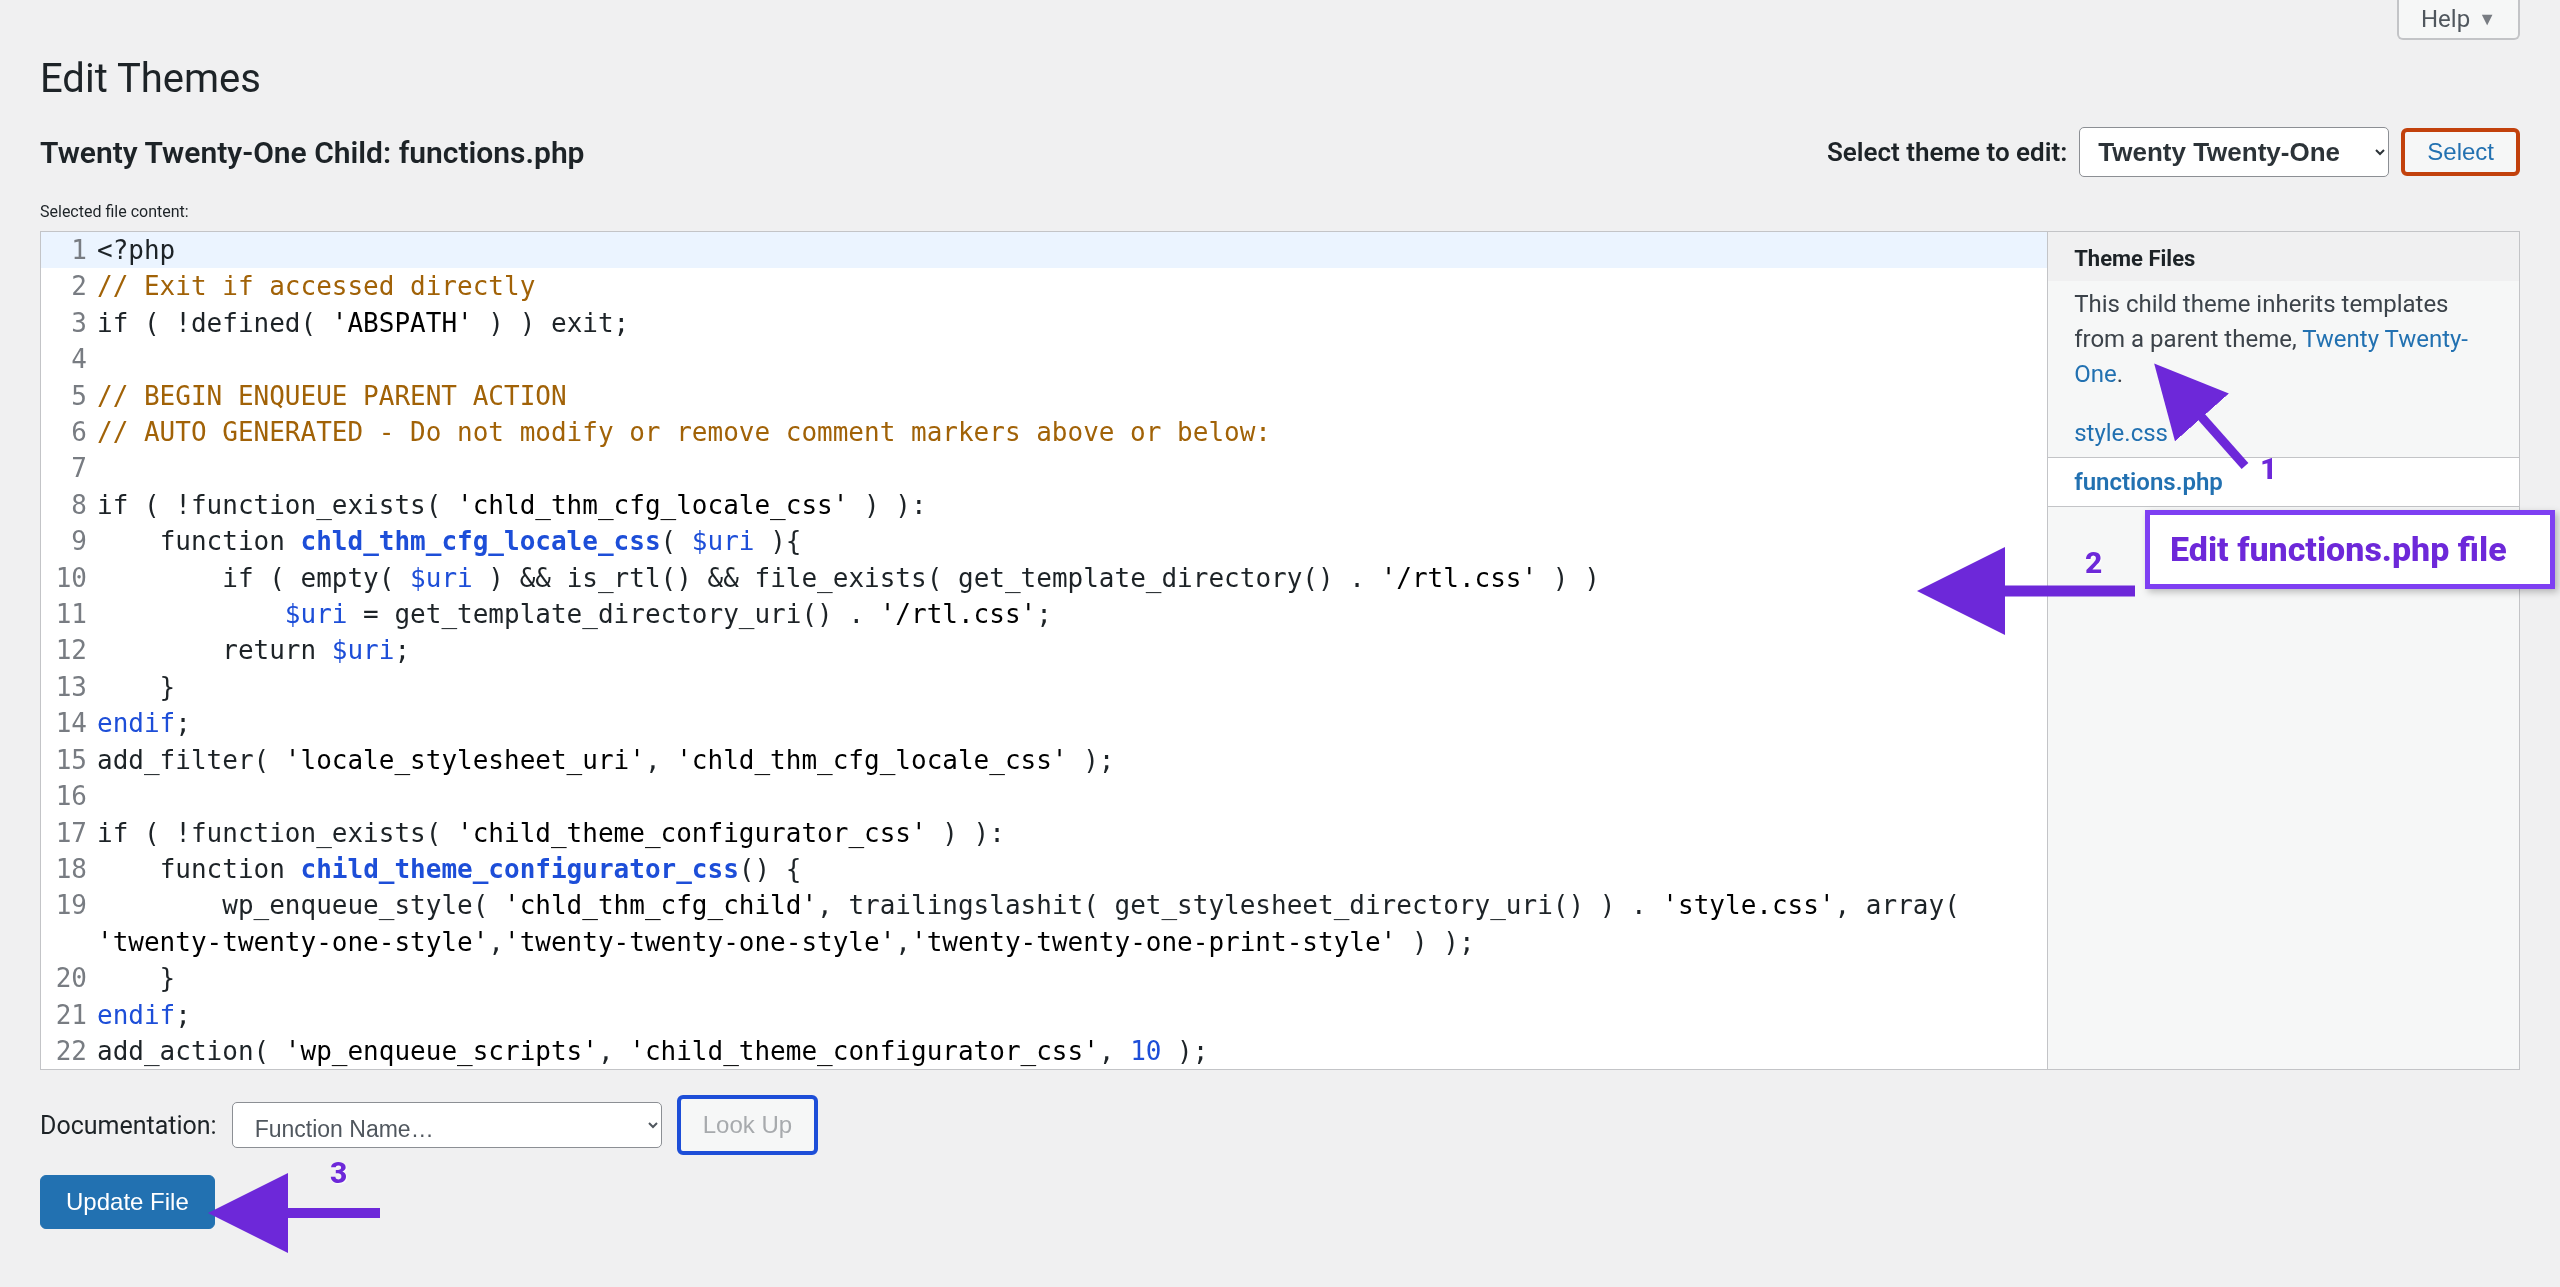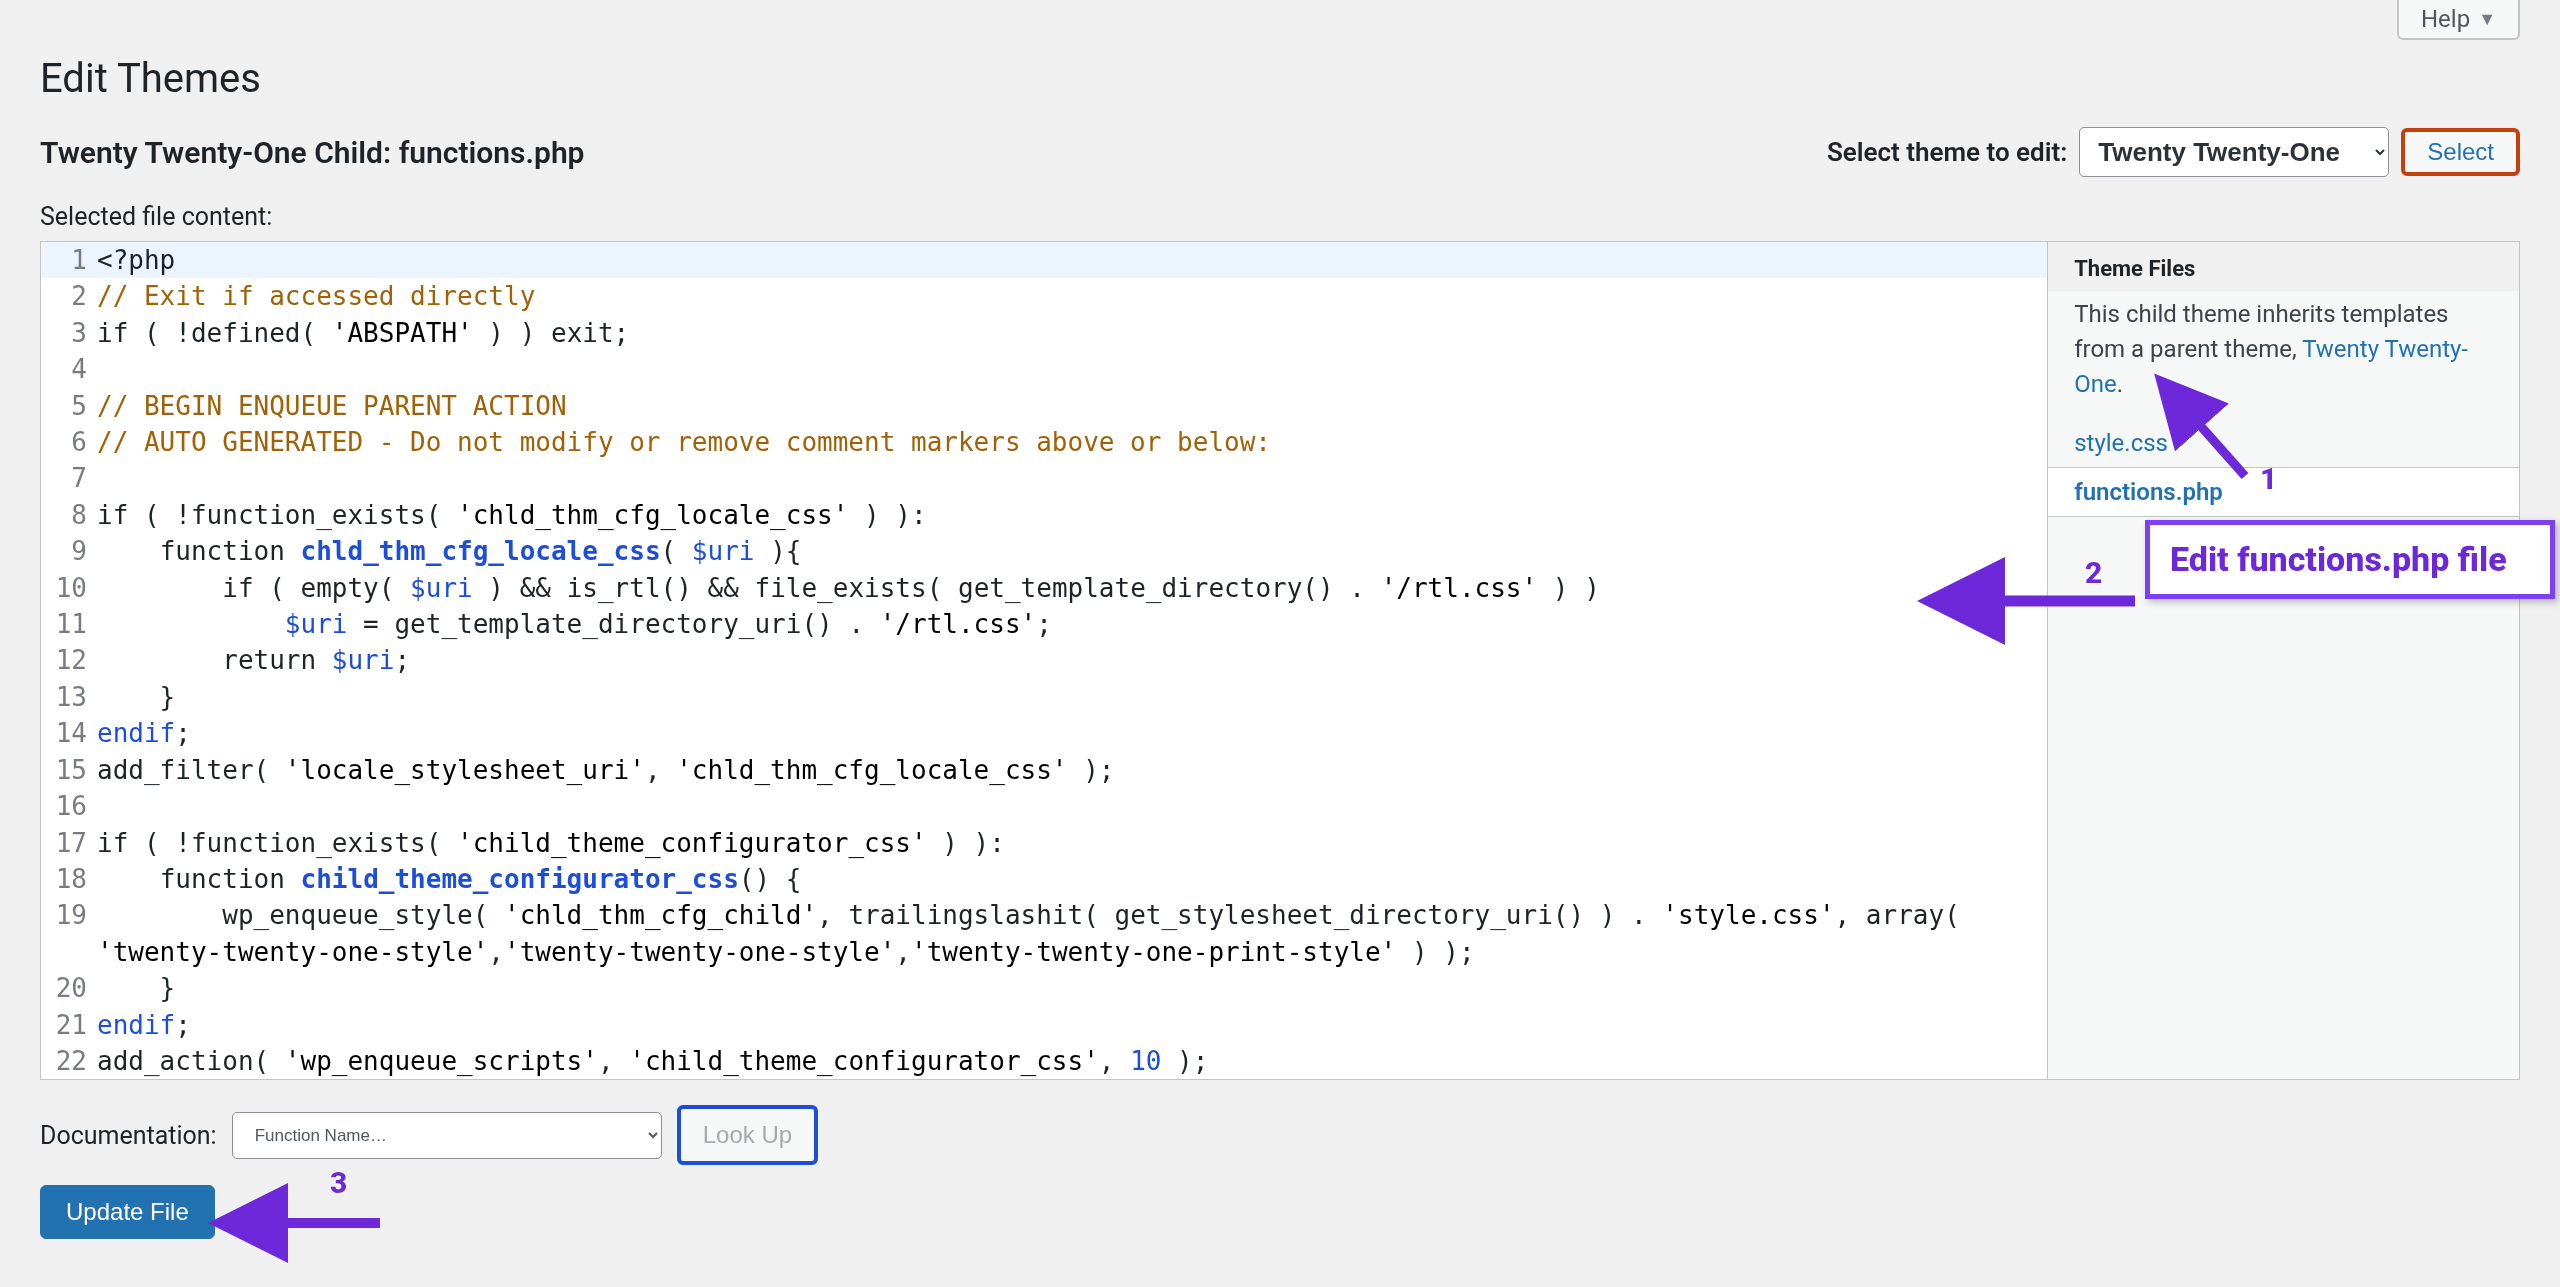--- a/index.html
+++ b/index.html
@@ -14,21 +14,21 @@
   .help-wrap { display: flex; justify-content: flex-end; margin-bottom: 15px; }
   .help-tab { background: #f6f7f7; border: 2px solid #c3c4c7; border-top: none; border-radius: 0 0 6px 6px; padding: 5px 22px; font-size: 24px; color: #50575e; cursor: pointer; display: inline-flex; align-items: center; gap: 8px; }
   .help-tab .tri { font-size: 18px; color: #787c82; }
   h1 { font-size: 40px; font-weight: 400; margin: 0 0 25px 0; color: #1d2327; }
   .row { display: flex; align-items: center; justify-content: space-between; margin-bottom: 25px; gap: 20px; }
   .file-title { font-size: 30px; font-weight: 600; margin: 0; }
   .theme-sel { display: flex; align-items: center; gap: 12px; font-size: 26px; }
   .theme-sel label { font-weight: 600; }
   select.theme-drop { font-size: 26px; padding: 8px 14px; border: 1.5px solid #8c8f94; border-radius: 5px; background: #fff; color: #2c3338; min-width: 310px; font-weight: 600; }
   .btn-sec { background: #f6f7f7; border: 4px solid #c2410c; color: #2271b1; padding: 6px 22px; border-radius: 6px; font-size: 24px; cursor: pointer; }
-  .content-label { font-size: 25px; color: #1d2327; margin-bottom: 10px; }
+  .content-label { font-size: 16px; color: #1d2327; margin-bottom: 10px; }
 
   .main-split { display: flex; gap: 0; border: 1.5px solid #c3c4c7; background: #fff; }
   .editor-col { flex: 0 0 81%; border-right: 1.5px solid #c3c4c7; overflow: hidden; }
   .code { font-family: ui-monospace, Menlo, Consolas, monospace; font-size: 26px; line-height: 36.4px; background: #fff; }
   .ln { display: flex; }
   .ln.hl { background: #ebf4ff; }
   .gut { width: 56px; text-align: right; padding-right: 10px; color: #787c82; user-select: none; flex-shrink: 0; }
   .src { white-space: pre; flex: 1; }
   .c-cm { color: #a16207; } 
   .c-kw { color: #1d2327; }
@@ -39,21 +39,21 @@
   .c-wd { color: #1d4ed8; margin-top: 28px; }
 
   .files-col { flex: 1; background: #f6f7f7; }
   .files-head { font-size: 22px; font-weight: 700; padding: 14px 22px 10px 26px; background:#f0f0f1; }
   .files-note { padding: 6px 22px 18px 26px; font-size: 24px; color: #3c434a; line-height: 1.45; background:#f6f7f7;}
   .files-note a { color: #2271b1; text-decoration: none; }
   .file-link { display:block; padding: 10px 22px 10px 26px; color: #2271b1; font-size: 24px; text-decoration: none; cursor: pointer; }
   .file-link.active { background: #fff; border: 1.5px solid #c3c4c7; border-right: none; font-weight: 600; margin-left: -1px; }
 
   .doc-row { display: flex; align-items: center; gap: 15px; margin-top: 25px; font-size: 25px; }
-  select.docsel { font-size: 17px; border: 1.5px solid #8c8f94; border-radius: 5px; padding: 12px 60px 12px 18px; background: #fff; color: #50575e; min-width: 430px; }
+  select.docsel { font-size: 23px; border: 1.5px solid #8c8f94; border-radius: 5px; padding: 12px 60px 4px 18px; background: #fff; color: #50575e; min-width: 430px; }
   .lookup { background: #f6f7f7; border: 4px solid #1d4ed8; border-radius: 6px; padding: 12px 22px; font-size: 24px; color: #a7aaad; cursor: not-allowed; }
   .btn-prim { background: #2271b1; border: 1px solid #2271b1; color: #fff; padding: 12px 25px; border-radius: 6px; font-size: 24px; cursor: pointer; margin-top: 20px; }
 
   
   .ann { position: absolute; pointer-events: none; }
   .ann-num { font-size: 30px; font-weight: 800; color: #6d28d9; text-shadow: 1px 1px 2px #fff; }
   .callout { position: absolute; border: 5px solid #7e3ff2; background: #fff; color: #6d28d9; font-size: 34px; font-weight: 800; padding: 14px 20px; line-height: 1.2; box-shadow: 3px 3px 7px rgba(0,0,0,0.25); pointer-events: none; min-width: 410px;}
   svg.ann-svg { position: absolute; pointer-events: none; overflow: visible; }
 </style>
 </head>

